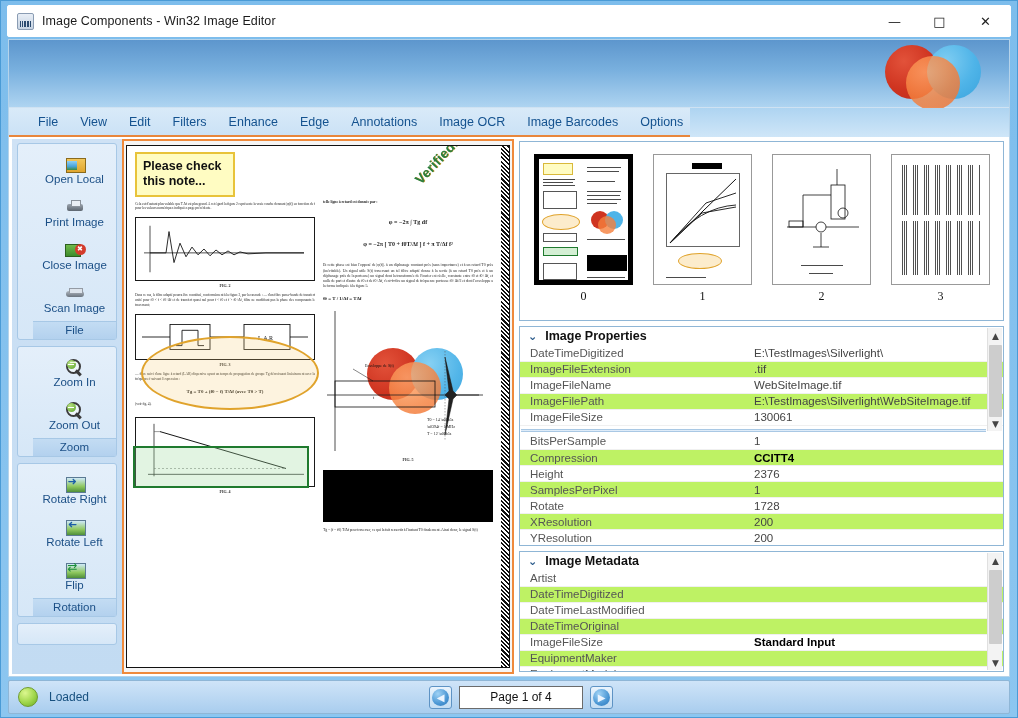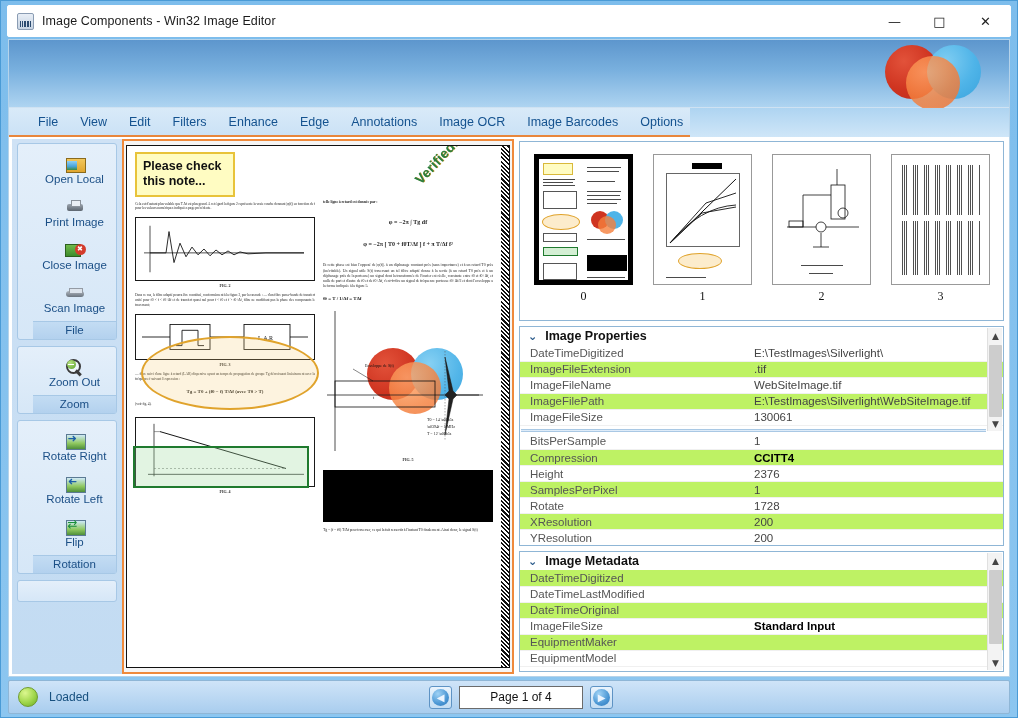--- a/index.html
+++ b/index.html
@@ -395,20 +395,26 @@
         </div>
         <div class="tbtn">
           <span class="ic ic-scan"></span>
           <span class="lbl">Scan Image</span>
         </div>
         <div class="gfooter">File</div>
       </div>
 
       <div class="tgroup">
         <div class="tbtn">
+          <span class="ic ic-zoomin">
+              <span class="pm"></span>
+            </span>
+          <span class="lbl">Zoom In</span>
+        </div>
+        <div class="tbtn">
           <span class="ic ic-zoomout">
               <span class="pm"></span>
             </span>
           <span class="lbl">Zoom Out</span>
         </div>
         <div class="gfooter">Zoom</div>
       </div>
 
       <div class="tgroup">
         <div class="tbtn">
@@ -676,20 +682,24 @@
           <span class="chev">⌄</span>
           <span>Image Metadata</span>
         </div>
 
         <table class="proptable">
           <colgroup>
               <col class="col-k">
               <col>
             </colgroup>
           <tbody>
+            <tr>
+              <td>Artist</td>
+              <td class="val"></td>
+            </tr>
             <tr class="alt">
               <td>DateTimeDigitized</td>
               <td class="val"></td>
             </tr>
             <tr>
               <td>DateTimeLastModified</td>
               <td class="val"></td>
             </tr>
             <tr class="alt">
               <td>DateTimeOriginal</td>

